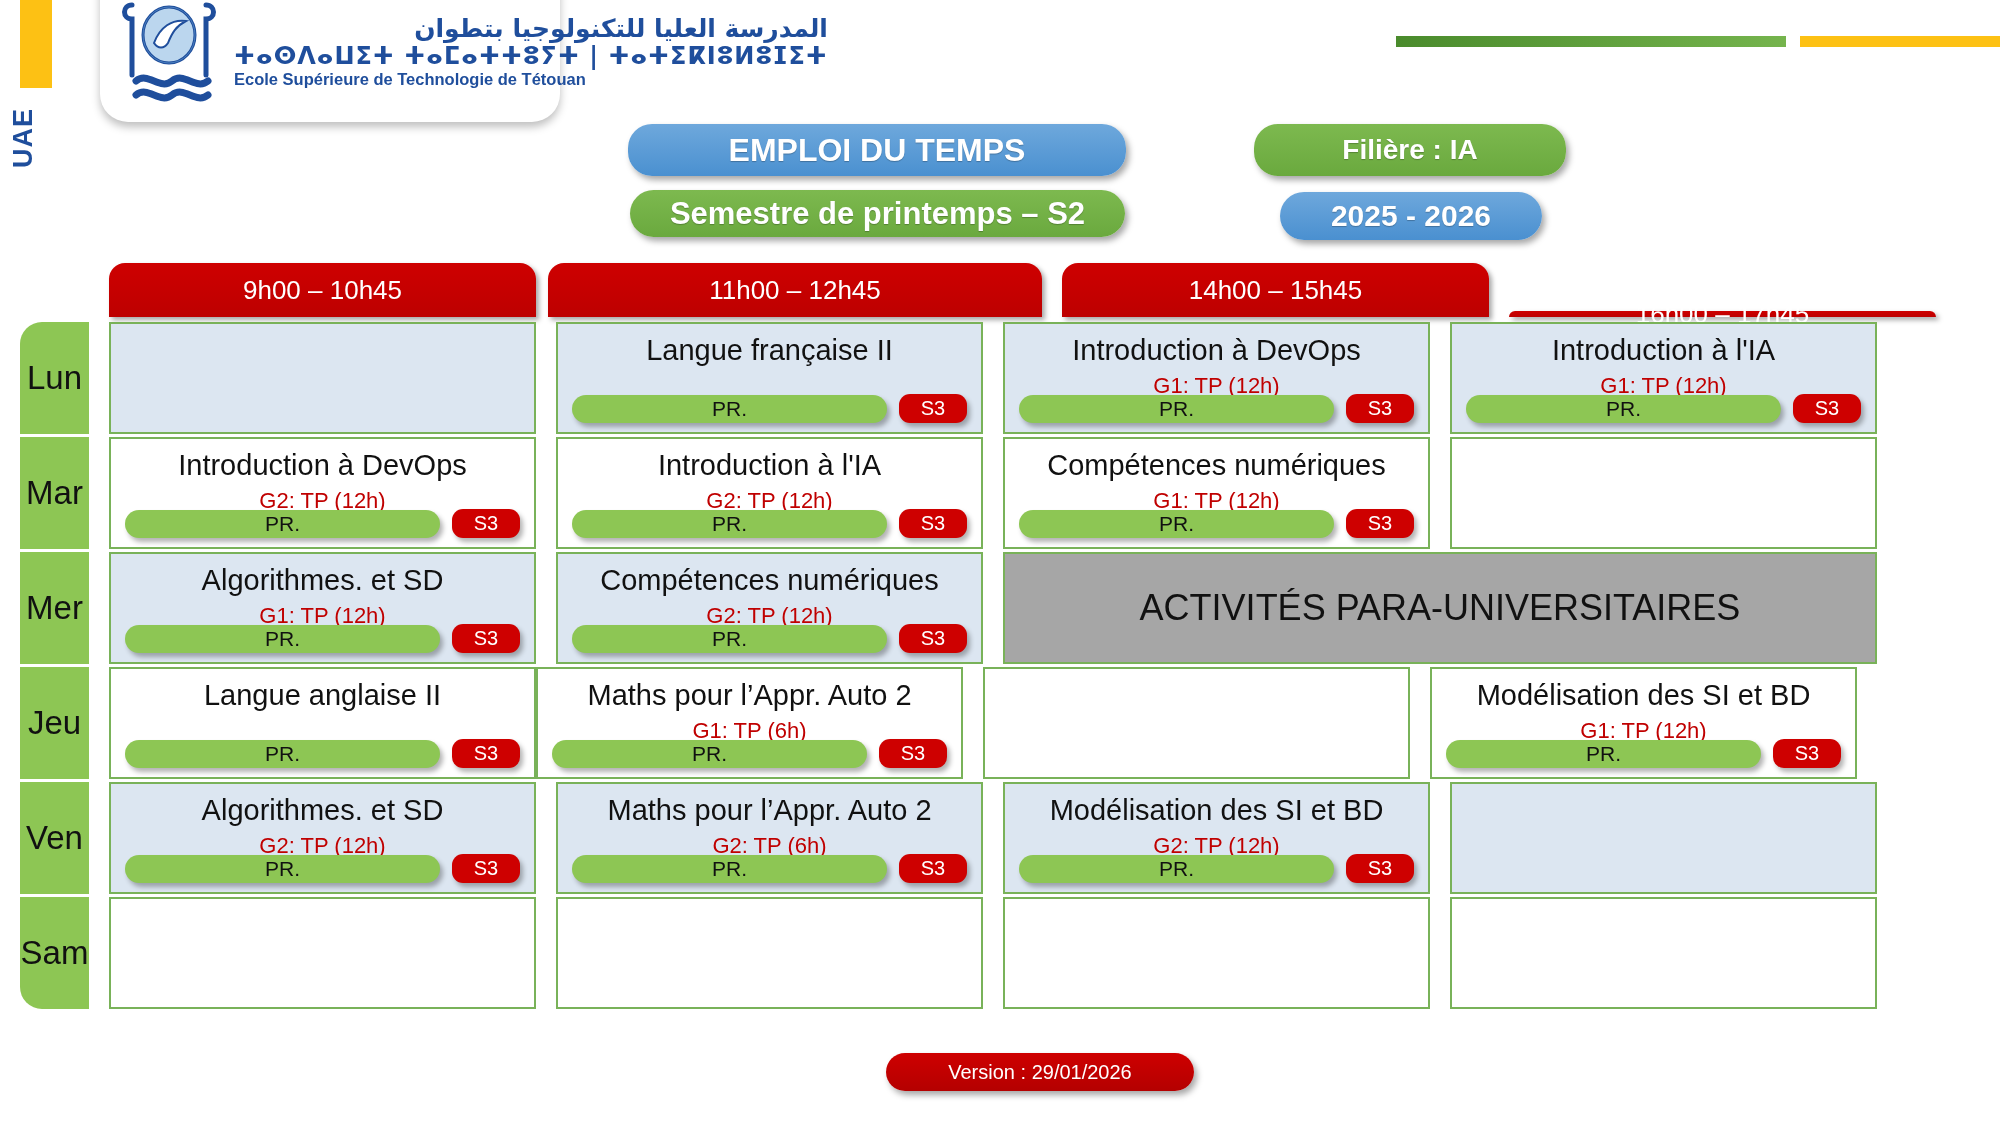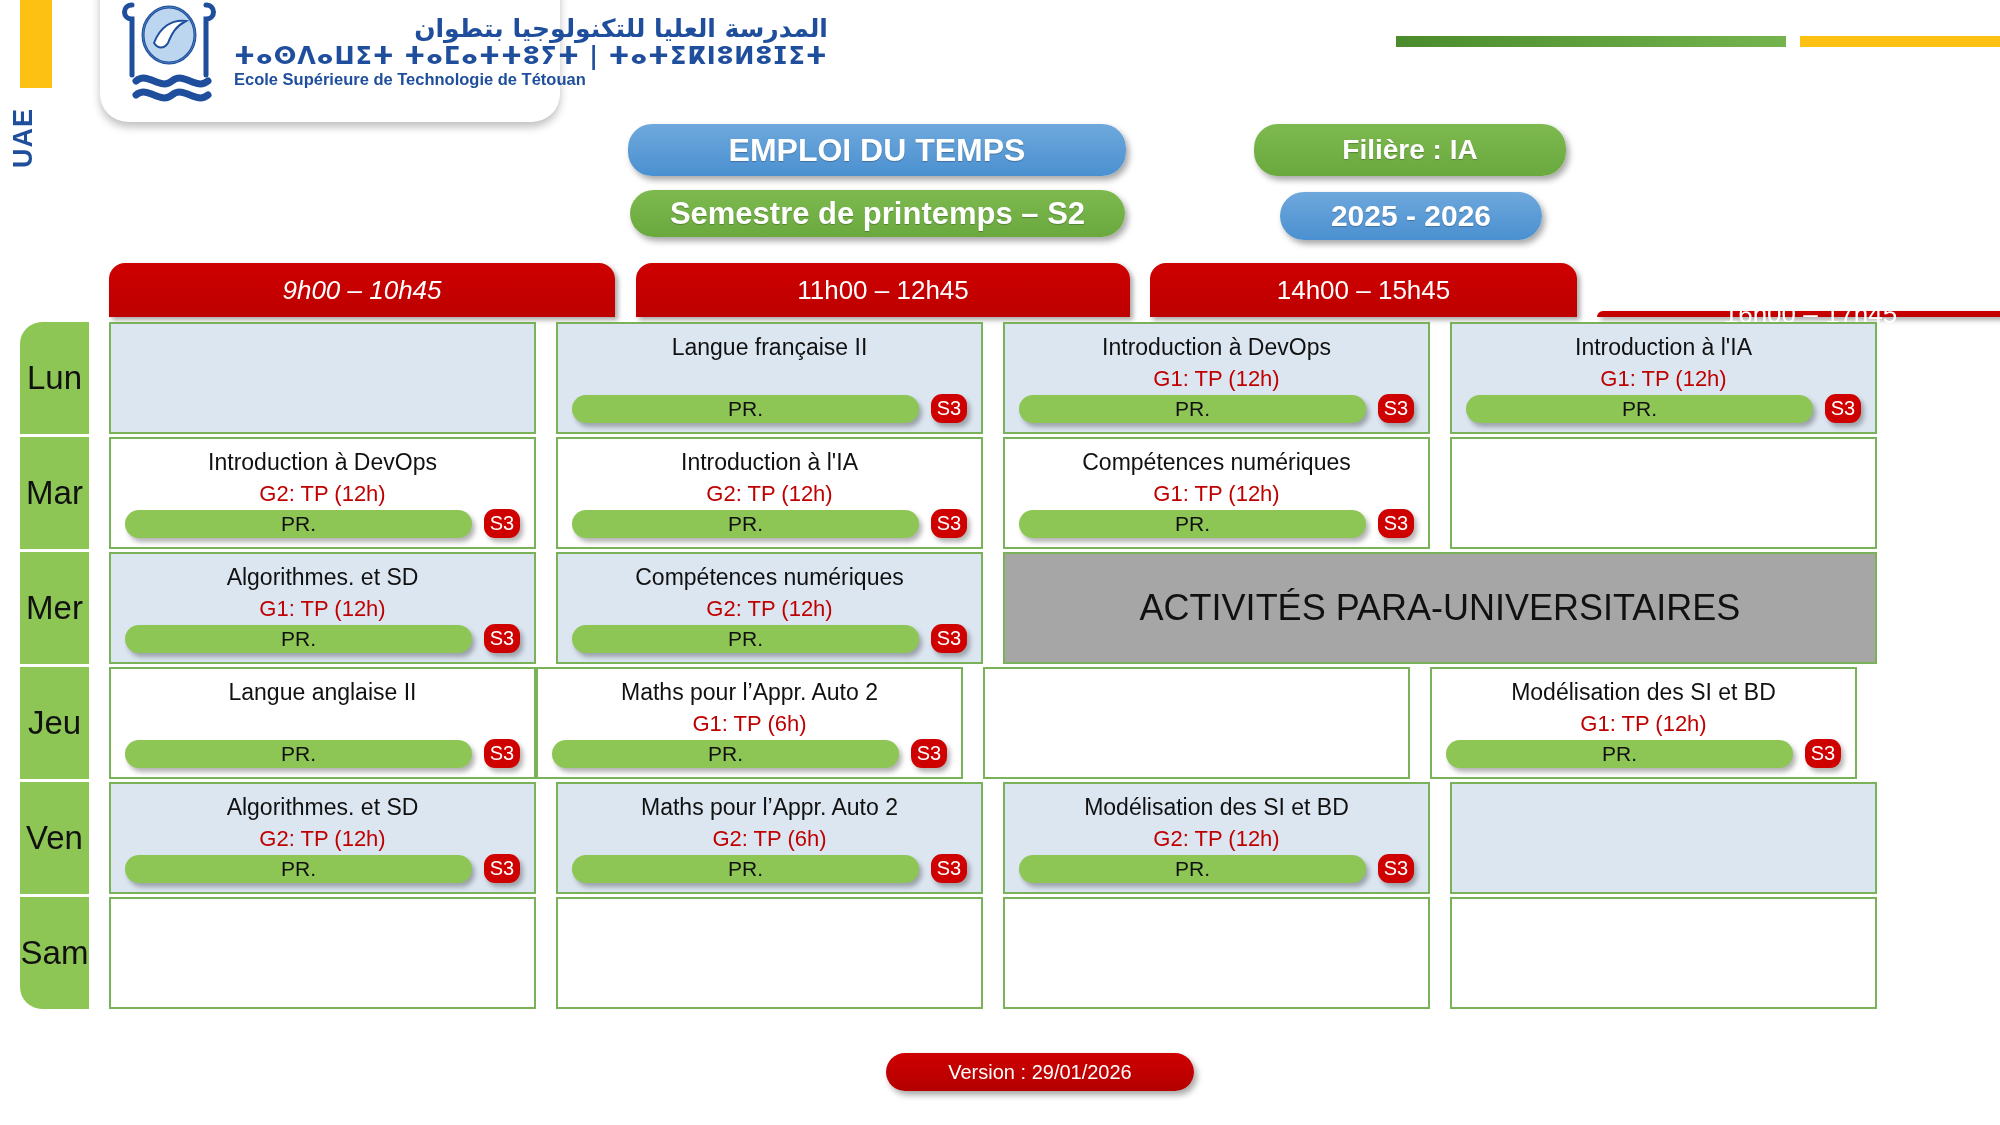--- a/index.html
+++ b/index.html
@@ -77,35 +77,35 @@
   .row:first-of-type .day-cell{border-radius:22px 0 0 0;}
   .row:last-of-type .day-cell{border-radius:0 0 0 22px;}
   .slot{
     flex:0 0 auto;border:2px solid #79B259;
     position:relative;box-sizing:border-box;
     display:flex;flex-direction:column;align-items:center;
   }
   .slot.blue{background:#DCE6F1;}
   .slot.white{background:#FFFFFF;}
   .slot.gray{background:#A6A6A6;align-items:center;justify-content:center;}
-  .c-title{font-size:23px;color:#111111;margin-top:11px;white-space:nowrap;line-height:1.1;}
+  .c-title{font-size:29px;color:#111111;margin-top:11px;white-space:nowrap;line-height:1.1;}
   .c-group{font-size:22px;color:#C00000;margin-top:7px;white-space:nowrap;line-height:1.1;}
   .c-foot{
     position:absolute;left:0;right:0;bottom:9px;
     display:flex;align-items:center;justify-content:flex-start;
     padding:0 14px;box-sizing:border-box;
   }
   .pr-pill{
     flex:1 1 auto;height:28px;border-radius:14px;background:#8DC654;
     display:flex;align-items:center;justify-content:center;
     color:#111111;font-size:21px;
     box-shadow:3px 4px 5px rgba(0,0,0,.3);
   }
   .s3-badge{
-    flex:0 0 auto;width:36px;height:29px;margin-left:12px;border-radius:11px;
+    flex:0 0 auto;width:68px;height:29px;margin-left:12px;border-radius:11px;
     background:#CE0000;color:#ffffff;font-size:20px;
     display:flex;align-items:center;justify-content:center;
     box-shadow:3px 4px 5px rgba(0,0,0,.3);
   }
   .act-text{font-size:36px;color:#111111;white-space:nowrap;}
 
   
   #version-pill{
     position:absolute;left:886px;top:1053px;width:308px;height:38px;
     border-radius:19px;background:linear-gradient(180deg,#CE0000 0%,#B40000 100%);
@@ -142,21 +142,21 @@
 <div id="rule-green"></div>
 <div id="rule-yellow"></div>
 
 <div class="pill" id="pill-title">EMPLOI DU TEMPS</div>
 <div class="pill" id="pill-sem">Semestre de printemps – S2</div>
 <div class="pill" id="pill-filiere">Filière : IA</div>
 <div class="pill" id="pill-year">2025 - 2026</div>
 
 <div id="grid">
   <div class="head-row" id="head-row">
-      <div class="time-head" style="width: 506px; margin-right: 21px; font-style: italic;">9h00 – 10h45</div>
+      <div class="time-head" style="width: 427px; margin-right: 12px;">9h00 – 10h45</div>
       <div class="time-head" style="width: 494px; margin-right: 20px;">11h00 – 12h45</div>
       <div class="time-head" style="width: 427px; margin-right: 20px;">14h00 – 15h45</div>
       <div class="time-head" style="width: 427px; margin-right: 0px; margin-top: 48px;">16h00 – 17h45</div>
     </div>
   <div id="rows">
       <div class="row">
         <div class="day-cell">Lun</div>
         <div class="slot blue" style="width: 427px; margin-right: 20px;"></div>
         <div class="slot blue" style="width: 427px; margin-right: 20px;">
           <div class="c-title">Langue française II</div>

